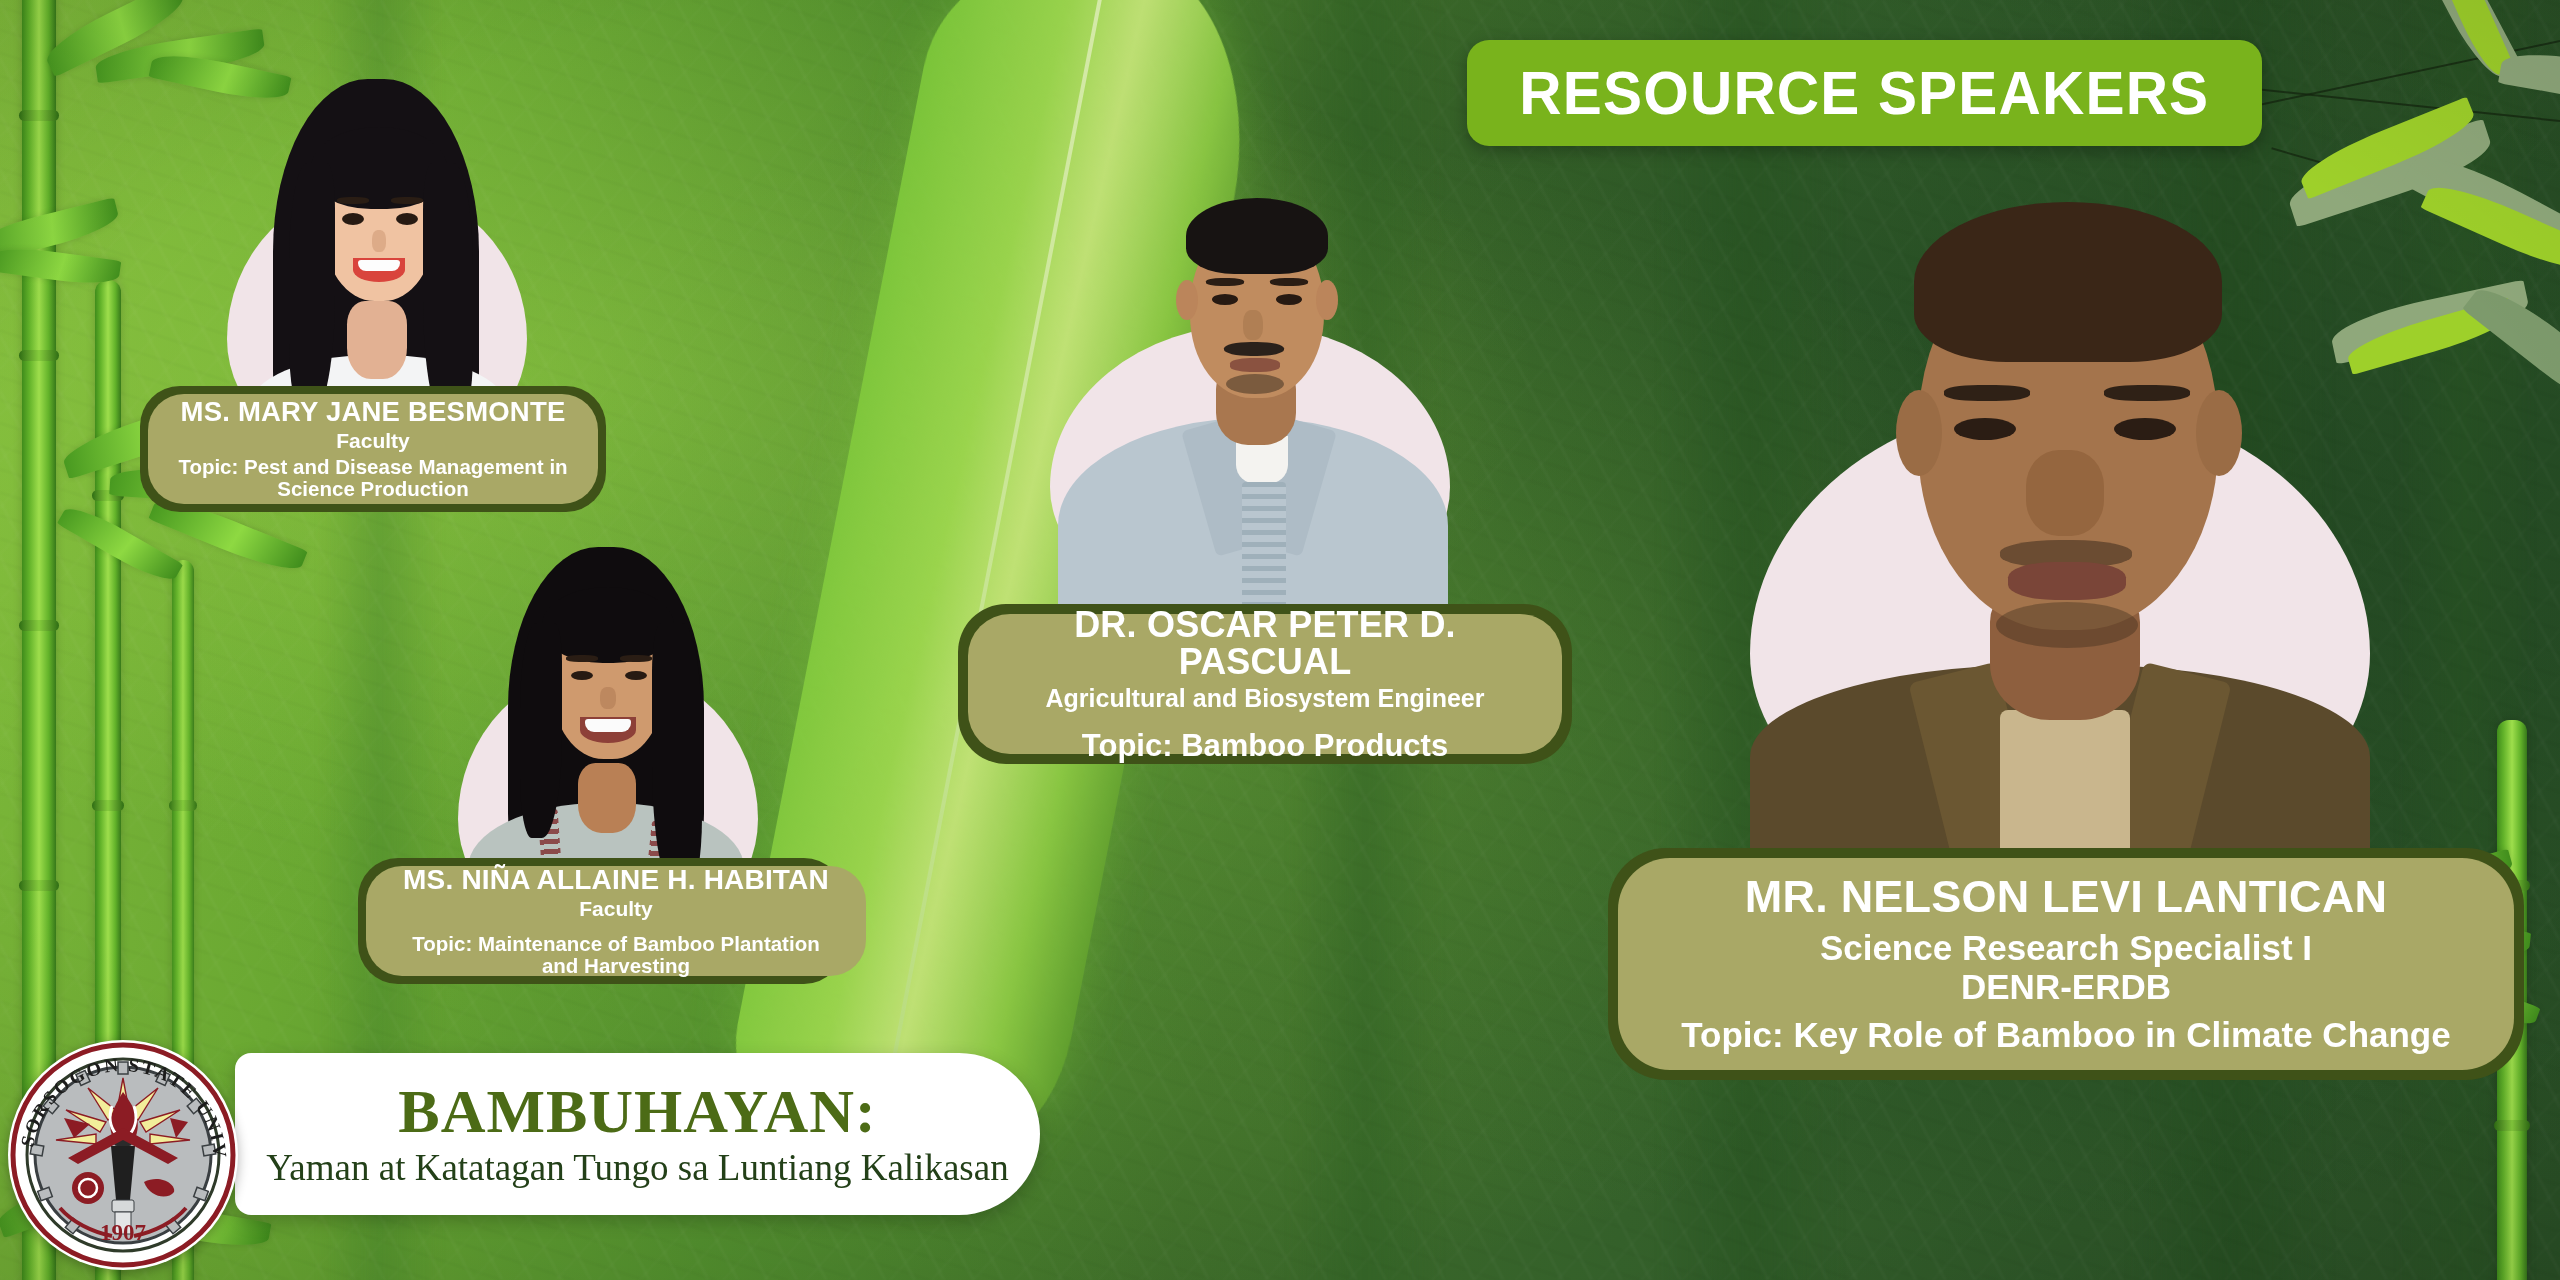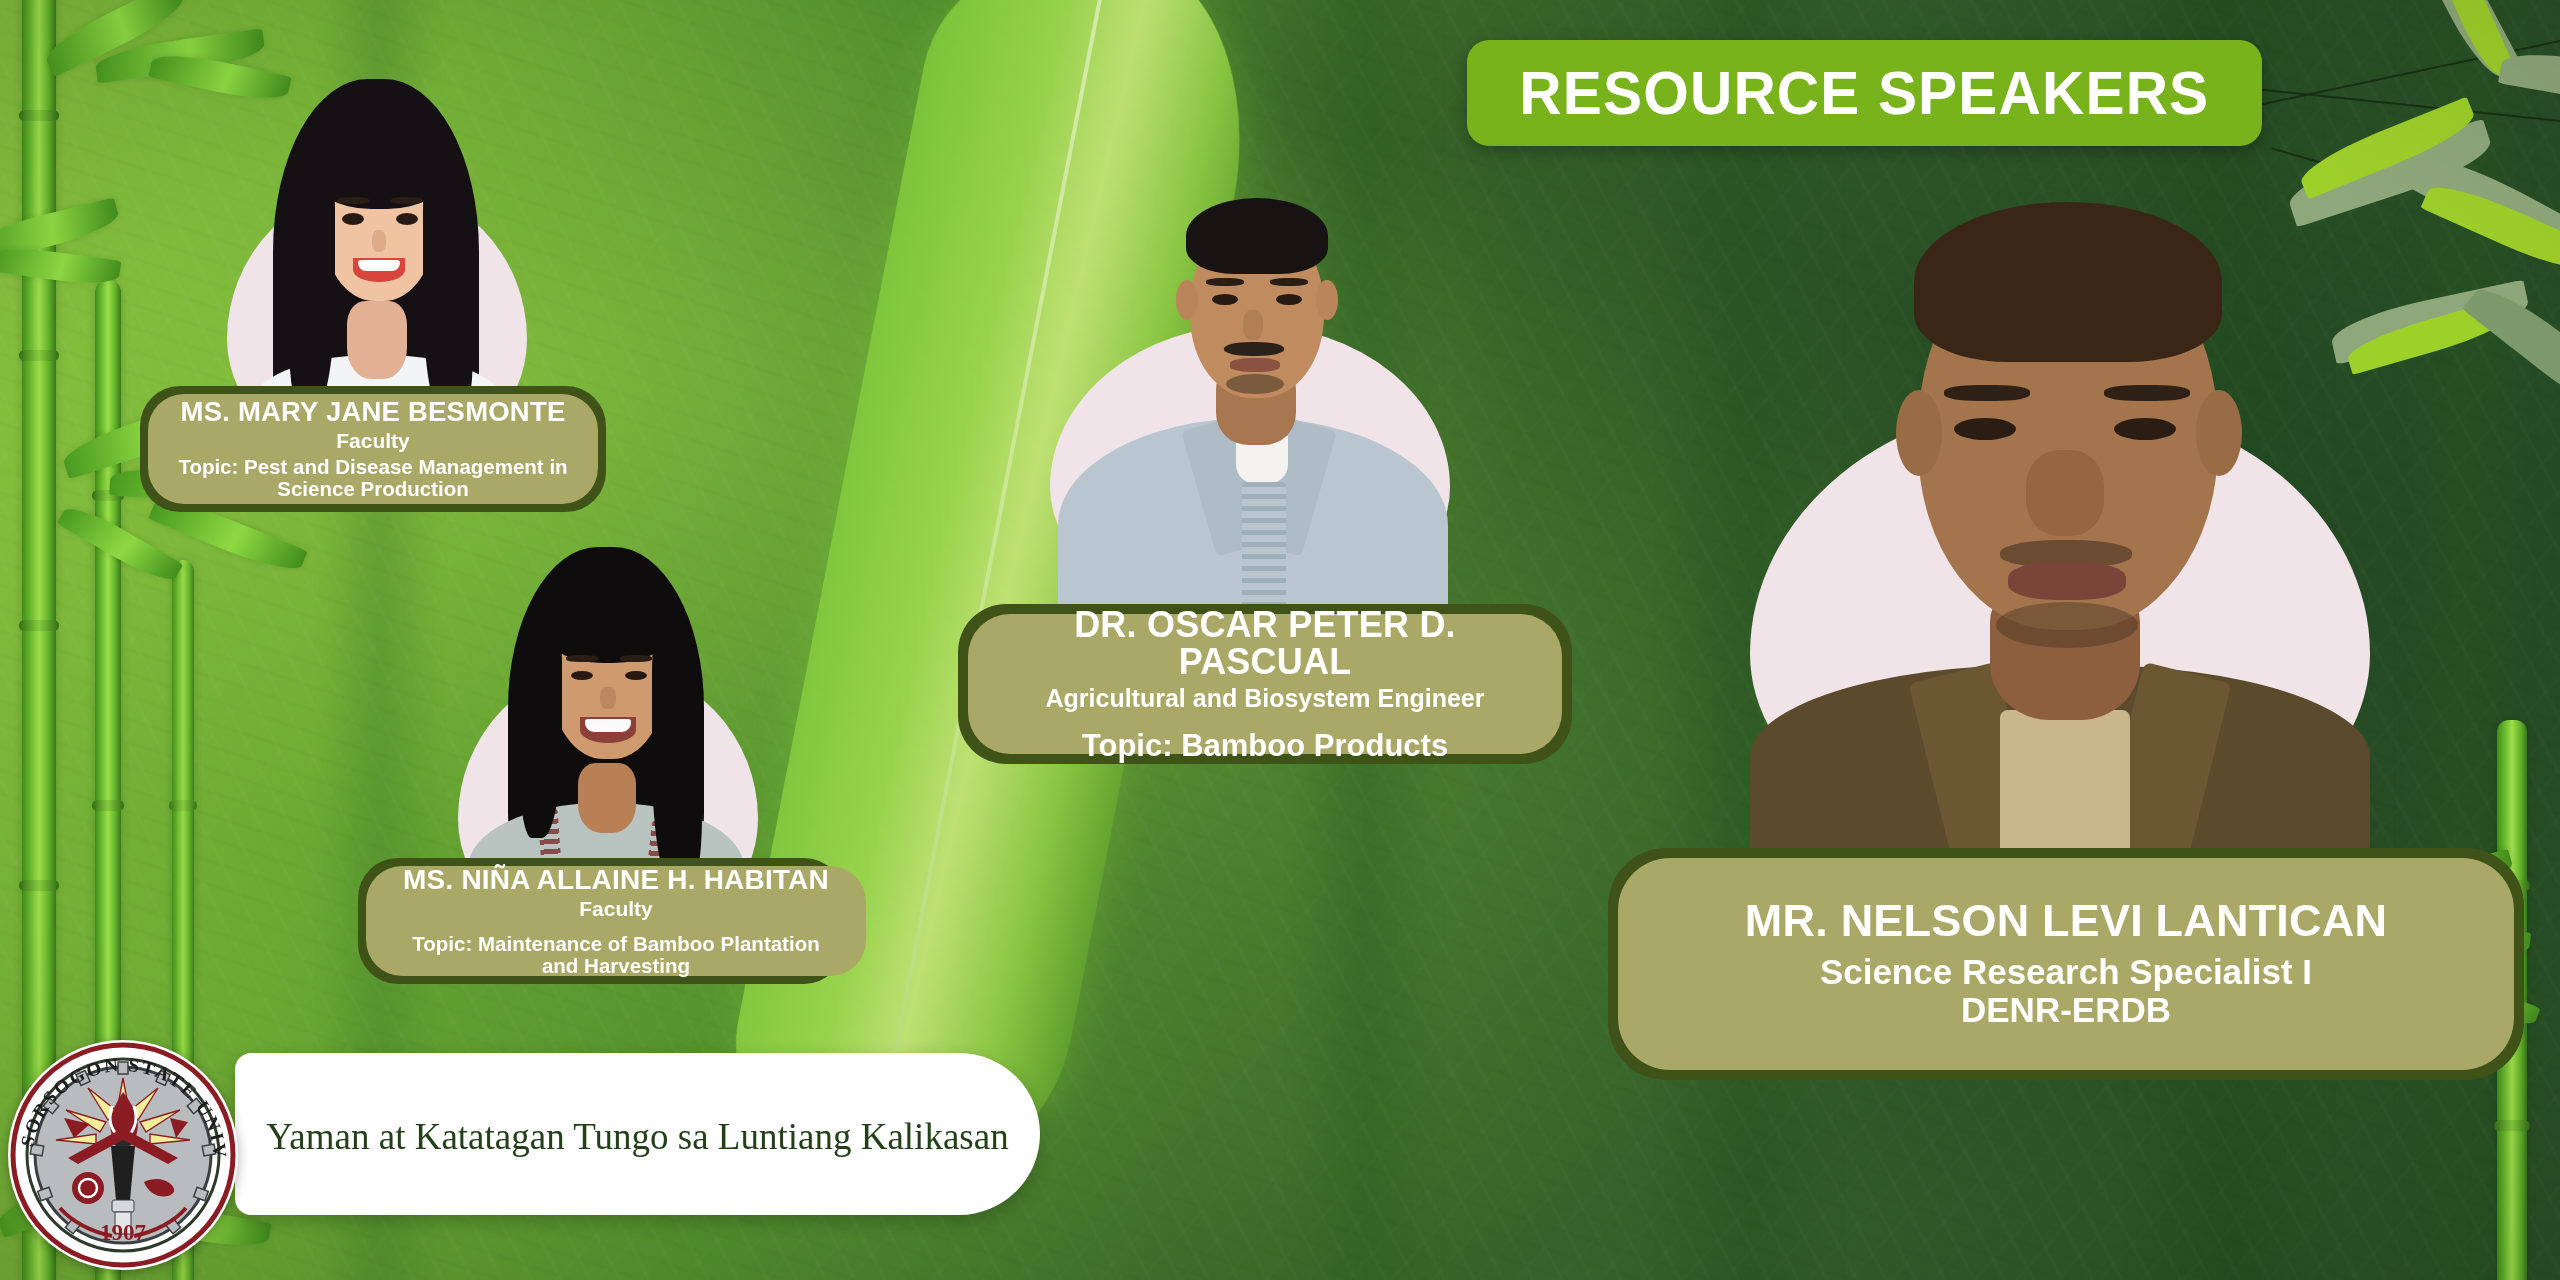--- a/index.html
+++ b/index.html
@@ -290,23 +290,25 @@
       <div style="position:absolute;left:300px;top:430px;width:132px;height:28px;background:rgba(50,36,24,.5);border-radius:45%;"></div>
       <div class="mouth" style="left:308px;top:452px;width:118px;height:38px;background:#7a4538;border-radius:40%;"></div>
       <div style="position:absolute;left:296px;top:492px;width:142px;height:46px;background:rgba(50,36,24,.35);border-radius:50%;"></div>
     </div>
   </div>
   <div class="card-outline" style="left: 1608px; top: 848px; width: 916px; height: 232px; border-radius: 58px; background: rgb(63, 82, 24);"></div>
   <div class="card" style="left: 1618px; top: 858px; width: 896px; height: 212px; border-radius: 52px; padding: 0px 18px; background: rgb(169, 168, 102);">
     <div class="nm" style="font-size:45px;">MR. NELSON LEVI LANTICAN</div>
     <div class="rl" style="font-size:35px;margin-top:8px;text-align:center;">Science Research Specialist I</div>
     <div class="rl" style="font-size:35px;">DENR-ERDB</div>
+    <div class="tp" style="font-size:35px;margin-top:10px;">Topic: Key Role of Bamboo in Climate Change</div>
   </div>
 
   <div class="titlebar">
+    <div class="t1" style="color: rgb(76, 107, 22);">BAMBUHAYAN:</div>
     <div class="t2" style="color: rgb(35, 64, 24);">Yaman at Katatagan Tungo sa Luntiang Kalikasan</div>
   </div>
 
   <div class="seal">
     <svg width="230" height="230" viewBox="0 0 230 230">
       <circle cx="115" cy="115" r="113" fill="#ffffff"></circle>
       <circle cx="115" cy="115" r="110" fill="none" stroke="#8c1c24" stroke-width="5"></circle>
       <circle cx="115" cy="115" r="96" fill="none" stroke="#2f3b2a" stroke-width="3"></circle>
       <circle cx="115" cy="115" r="88" fill="#b9bcbe"></circle>
       <circle cx="115" cy="115" r="88" fill="none" stroke="#3a3f42" stroke-width="3"></circle>

